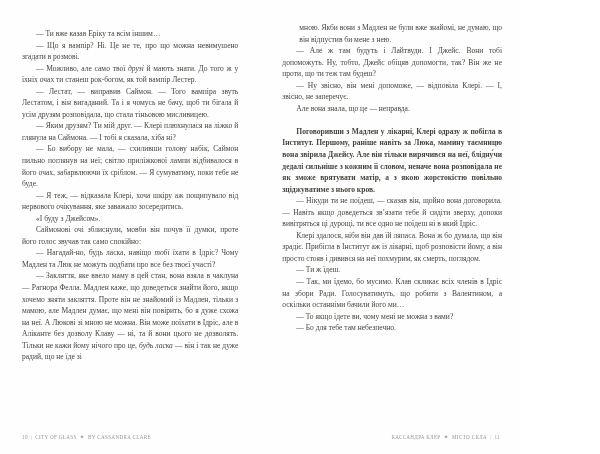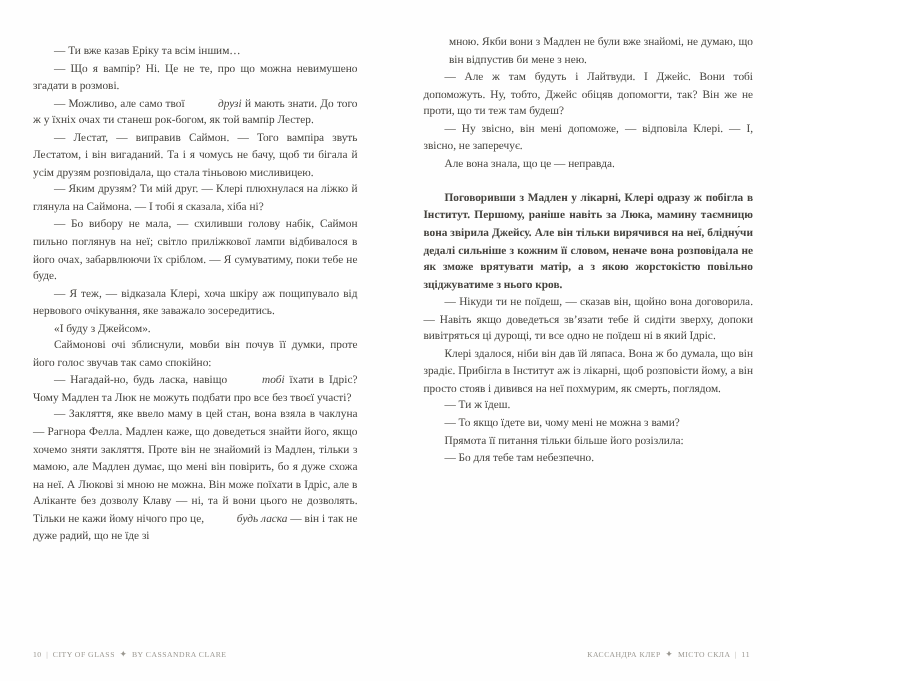--- a/index.html
+++ b/index.html
@@ -48,21 +48,20 @@
 
   .textblock p {
     margin: 0;
     text-indent: 14px;
   }
 
   .textblock p.noindent { text-indent: 0; margin-left: 17px; }
   .textblock p.gap-before { margin-top: 11.5px; font-weight: bold; }
 
   .textblock i, .textblock em {
-    margin-left: 20px;
   }
 
   .footer {
     position: absolute;
     bottom: 14px;
     font-size: 5.1px;
     letter-spacing: 0.35px;
     color: #9a9790;
     font-family: "Liberation Serif", "DejaVu Serif", serif;
     white-space: nowrap;
@@ -119,22 +118,22 @@
   <div class="page page-right">
     <div class="textblock" id="right-text">
         <p class="noindent"><span>мною. Якби вони з Мадлен не були вже знайомі, не думаю, що він відпустив би мене з нею.</span></p>
         <p><span>— Але ж там будуть і Лайтвуди. І Джейс. Вони тобі допоможуть. Ну, тобто, Джейс обіцяв допомогти, так? Він же не проти, що ти теж там будеш?</span></p>
         <p><span>— Ну звісно, він мені допоможе, — відповіла Клері. — І, звісно, не заперечує.</span></p>
         <p><span>Але вона знала, що це — неправда.</span></p>
         <p class="gap-before"><span>Поговоривши з Мадлен у лікарні, Клері одразу ж побігла в Інститут. Першому, раніше навіть за Люка, мамину таємницю вона звірила Джейсу. Але він тільки вирячився на неї, блідну́чи дедалі сильніше з кожним її словом, неначе вона розповідала не як зможе врятувати матір, а з якою жорстокістю повільно зціджуватиме з нього кров.</span></p>
         <p><span>— Нікуди ти не поїдеш, — сказав він, щойно вона договорила. — Навіть якщо доведеться зв’язати тебе й сидіти зверху, допоки вивітряться ці дурощі, ти все одно не поїдеш ні в який Ідріс.</span></p>
         <p><span>Клері здалося, ніби він дав їй ляпаса. Вона ж бо думала, що він зрадіє. Прибігла в Інститут аж із лікарні, щоб розповісти йому, а він просто стояв і дивився на неї похмурим, як смерть, поглядом.</span></p>
         <p><span>— Ти ж їдеш.</span></p>
+        <p><span>— Так, ми їдемо, бо мусимо. Клав скликає всіх членів в Ідріс на збори Ради. Голосуватимуть, що робити з Валентином, а оскільки останніми бачили його ми…</span></p>
         <p><span>— То якщо їдете ви, чому мені не можна з вами?</span></p>
-        <p><span>Прямота її питання тільки більше його розізлила:</span></p>
         <p><span>— Бо для тебе там небезпечно.</span></p>
       </div>
 
     <div class="footer footer-right">
       <span class="author-run">КАССАНДРА КЛЕР</span><span class="fleuron">✦</span><span class="title-run">МІСТО СКЛА</span><span class="sep-bar">|</span><span class="folio">11</span>
     </div>
   </div>
 
 </div>
 

